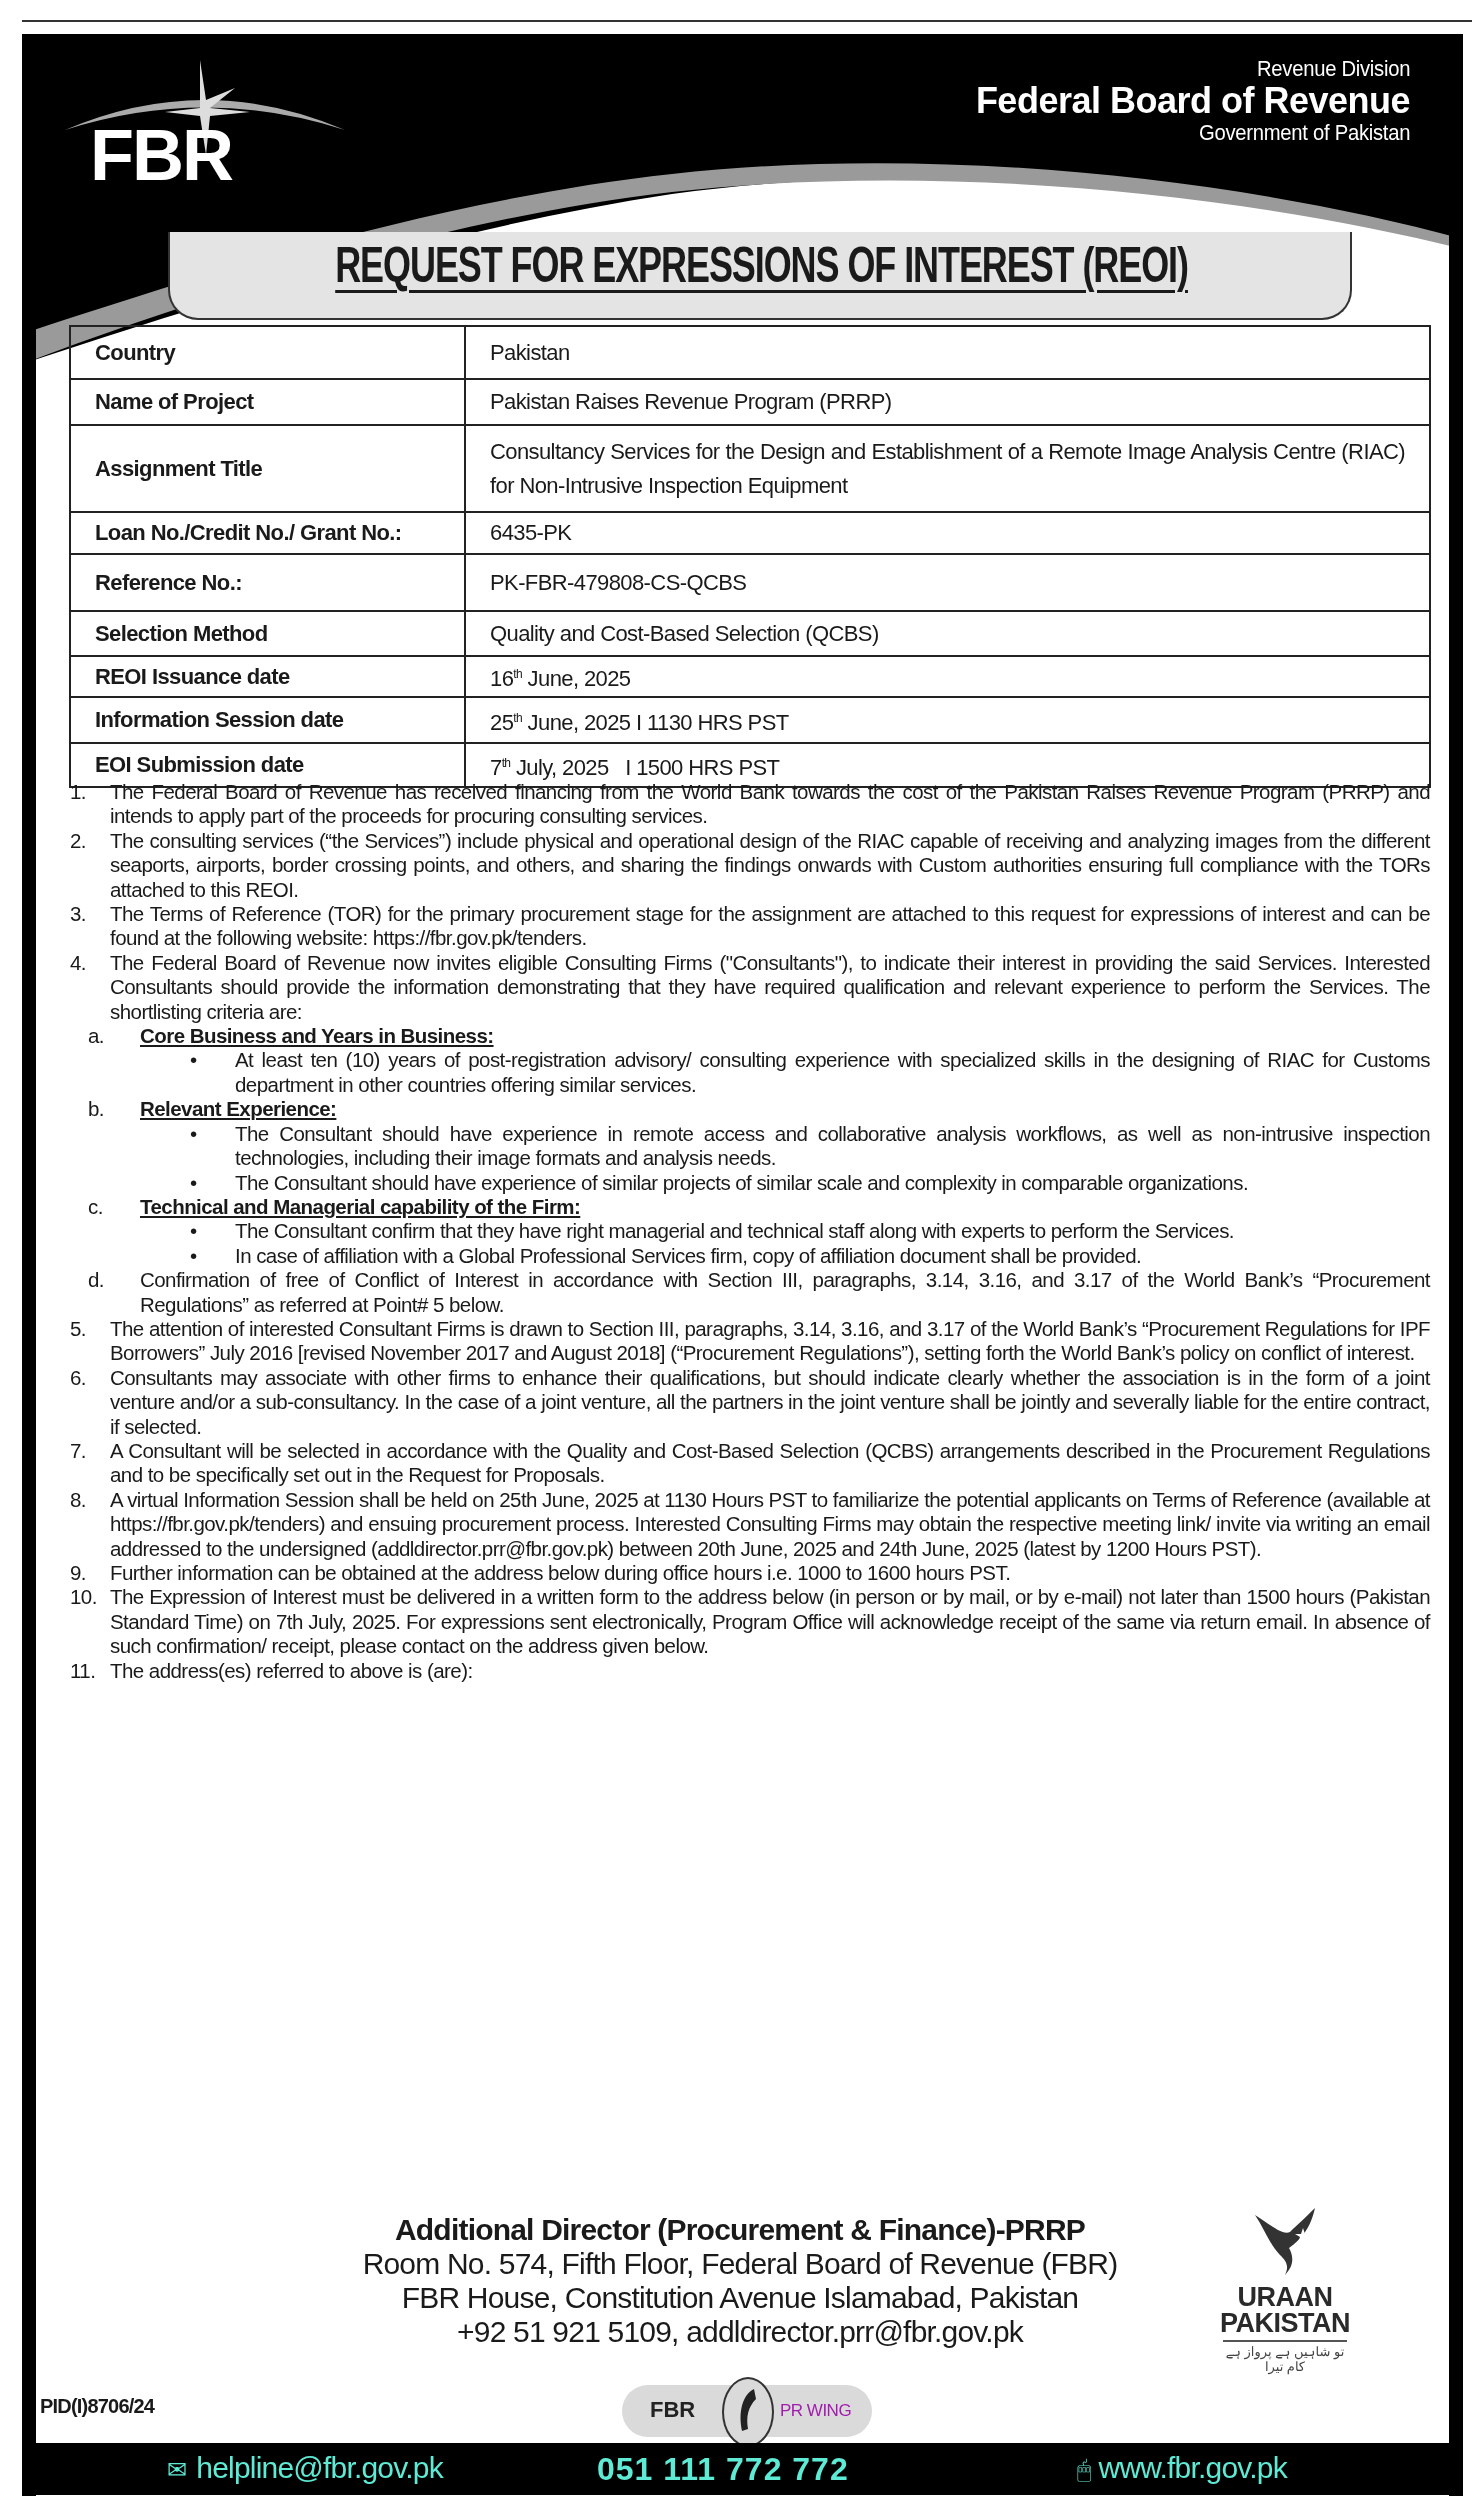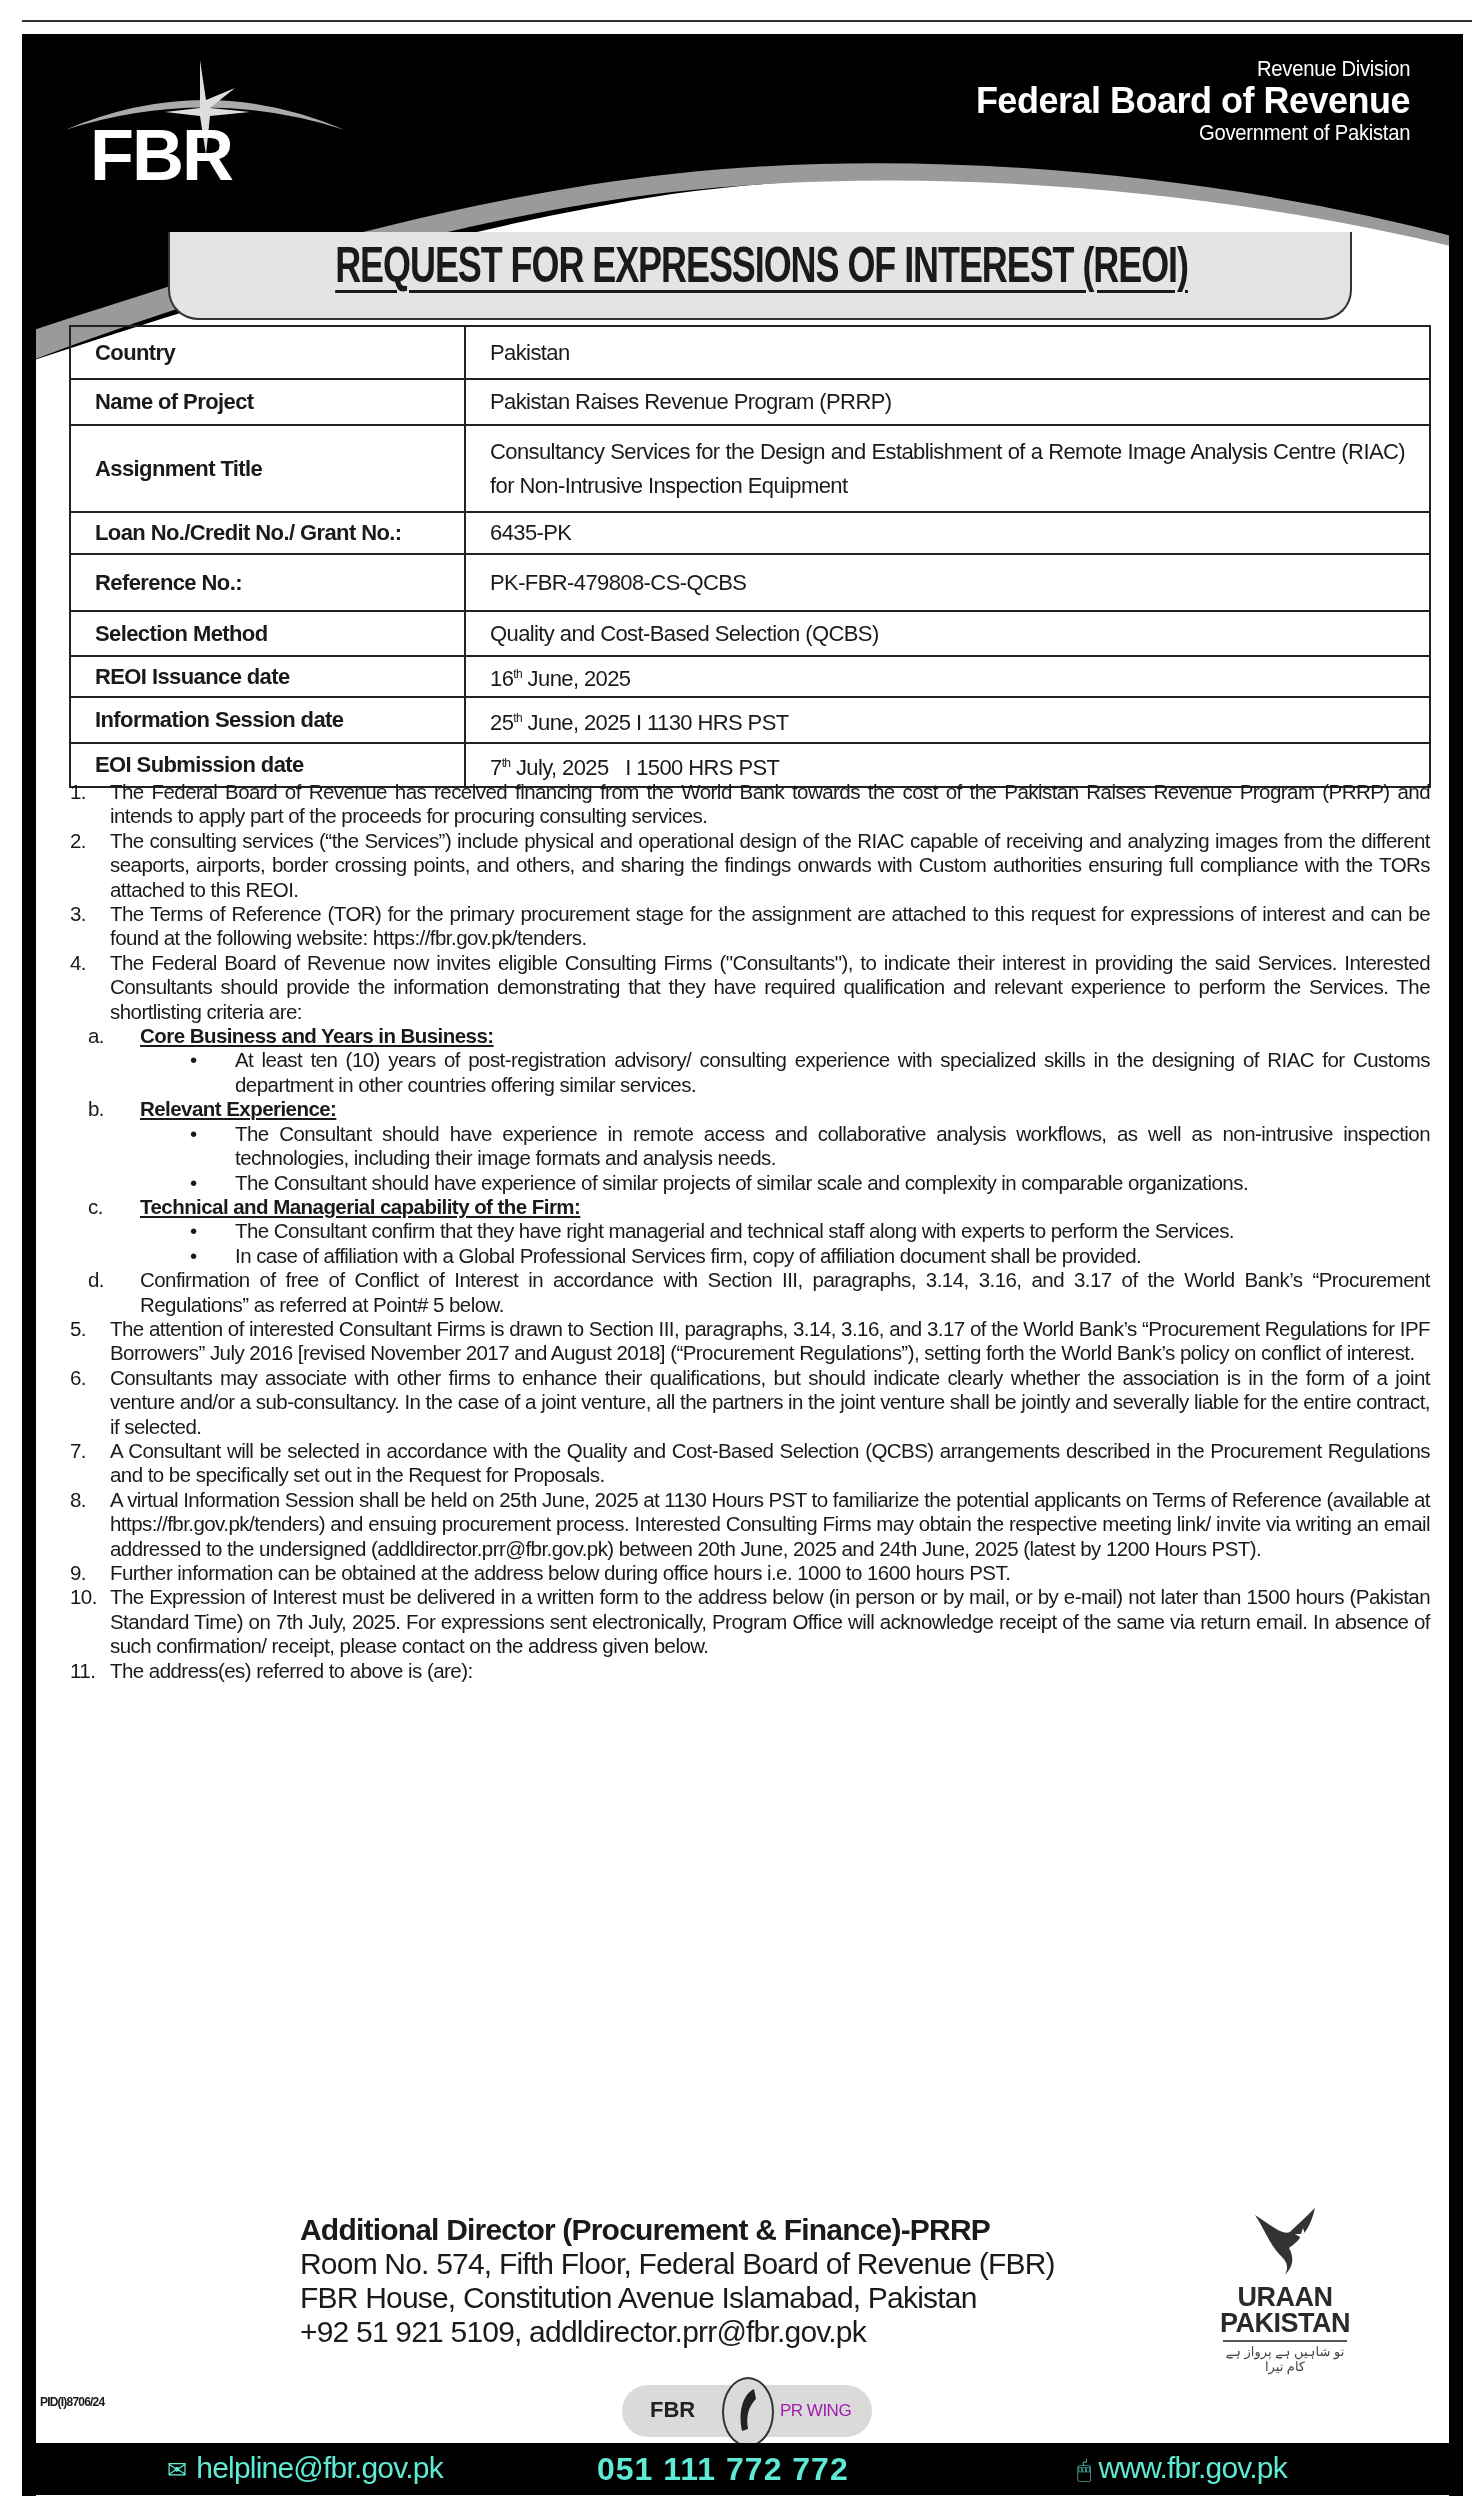--- a/index.html
+++ b/index.html
@@ -31,27 +31,27 @@
   .item { position:relative; padding-left:40px; text-align:justify; }
   .item .num { position:absolute; left:0; top:0; }
   .sub { position:relative; padding-left:70px; }
   .sub .letter { position:absolute; left:18px; top:0; }
   .sub-title { font-weight:bold;text-decoration:underline; }
   .bullet { position:relative; padding-left:165px; text-align:justify; }
   .bullet .dot { position:absolute; left:120px; top:0; }
   .sub-d { position:relative; padding-left:70px; text-indent:0; text-align:justify; }
   .sub-d .letter { position:absolute; left:18px; top:0; }
 
-  .address { left:300px; top:2213px; width:880px; text-align:left; font-size:30px; line-height:34px; letter-spacing:-0.8px; }
+  .address { left:300px; top:2213px; width:880px; text-align:center; font-size:30px; line-height:34px; letter-spacing:-0.8px; }
   .address .a-title { font-weight:bold; }
   .uraan { left:1215px; top:2200px; width:140px; height:175px; text-align:center; }
   .uraan-text { font-weight:bold; font-size:27px; line-height:26px; color:#2a2a2a; letter-spacing:-0.5px; }
   .uraan-line { border-top:2px solid #555; margin:4px 8px 2px; }
   .uraan-urdu { font-size:13px; color:#444; }
-  .pid { left:40px; top:2395px; font-weight:bold; font-size:12px; letter-spacing:-0.8px; }
+  .pid { left:40px; top:2395px; font-weight:bold; font-size:20px; letter-spacing:-0.8px; }
   .pr-badge { left:622px; top:2385px; width:250px; height:52px; background:#dadada; border-radius:26px; }
   .pr-fbr { position:absolute; left:28px; top:12px; font-weight:bold; font-size:22px; color:#222; }
   .pr-circle { position:absolute; left:100px; top:-8px; width:48px; height:66px; border:2px solid #333; border-radius:50%; background:#dadada; }
   .pr-wing { position:absolute; left:158px; top:16px; font-weight:normal; font-size:17px; color:#a21caf; letter-spacing:-0.5px; }
   .footer-bar { left:22px; top:2443px; width:1441px; height:52px; background:#000; color:#5eead4; }
   .f-item { position:absolute; top:8px; font-size:30px; letter-spacing:-0.8px; }
   .f-phone { font-weight:bold; font-size:32px; letter-spacing:1px; }
 </style>
 </head>
 <body>

